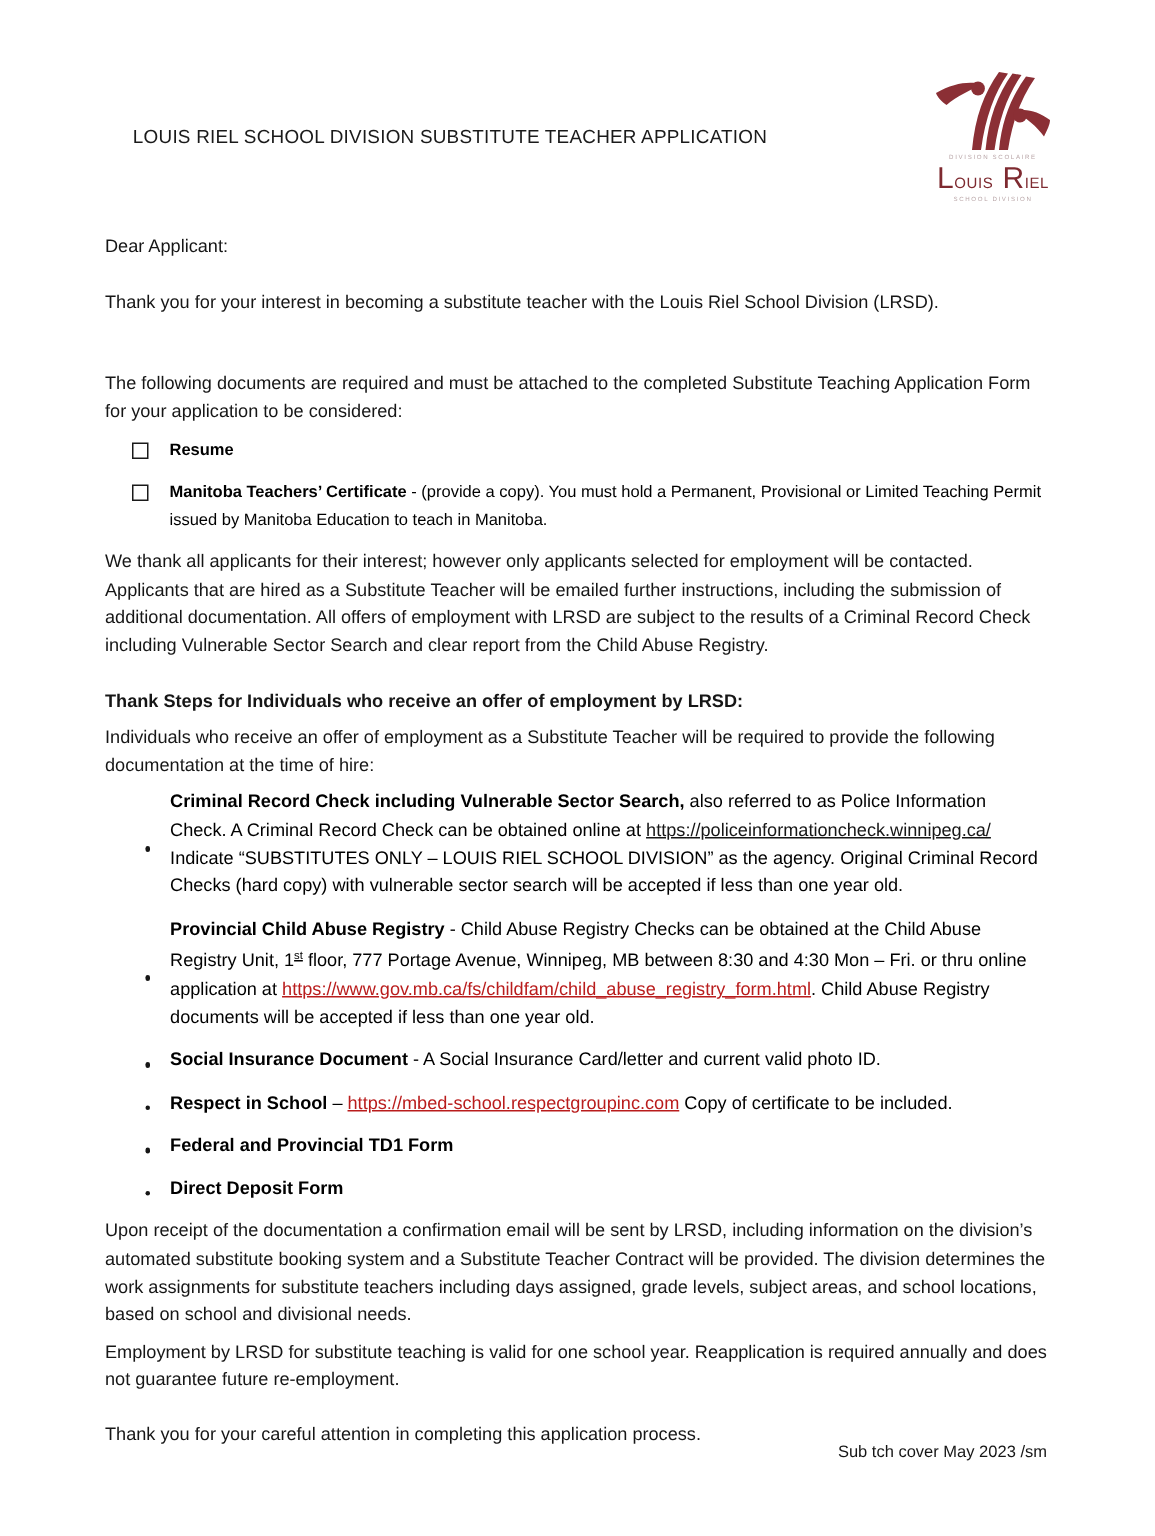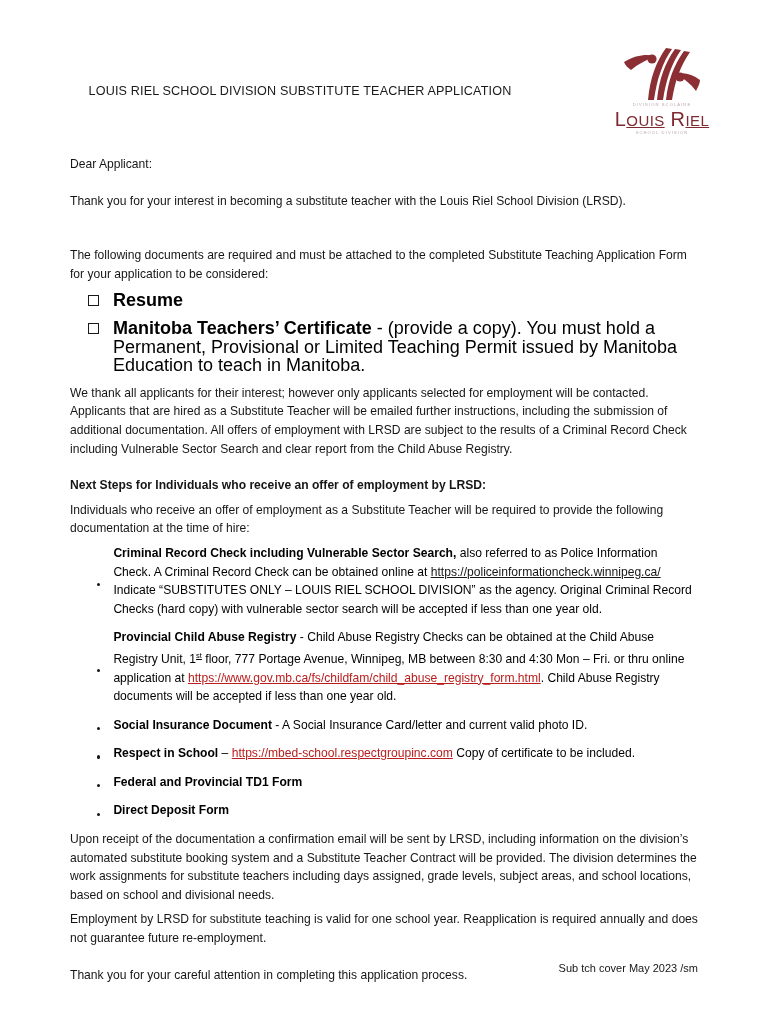--- a/index.html
+++ b/index.html
@@ -68,21 +68,21 @@
     position: absolute;
     left: 0; top: 62px;
     width: 108px;
     text-align: center;
     font-size: 20px;
     letter-spacing: 0.4px;
     color: #7e2a30;
     white-space: nowrap;
     font-weight: 400;
   }
-  .logo-word .lc { font-size: 15px; text-decoration: underline; }
+  .logo-word .lc { font-size: 10px; }
   .logo-tagline-bot {
     position: absolute;
     left: 0; top: 84px;
     width: 108px;
     text-align: center;
     font-size: 4.1px;
     letter-spacing: 1.1px;
     color: #b9a6a8;
     white-space: nowrap;
   }
@@ -112,21 +112,21 @@
     margin-bottom: 9px;
   }
   .check-box {
     flex: 0 0 auto;
     width: 9px; height: 9px;
     border: 1.6px solid #1a1a1a;
     margin: 4px 14px 0 18px;
   }
   .check-text {
     flex: 1 1 auto;
-    font-size: 18px;
+    font-size: 11px;
     line-height: 18.6px;
   }
 
   
   .bullet-list { margin: 6px 0 0 0; }
   .bullet-item {
     display: flex;
     align-items: center;
     margin-bottom: 10px;
   }
@@ -221,21 +221,21 @@
 
       <div class="check-item">
         <span class="check-box"></span>
         <span class="check-text"><span class="b">Manitoba Teachers’ Certificate</span><span> - (provide a copy).  You must hold a Permanent, Provisional or Limited Teaching Permit issued by Manitoba Education to teach in Manitoba.</span></span>
       </div>
     </div>
 
     <p>We thank all applicants for their interest; however only applicants selected for employment will be contacted. Applicants that are hired as a Substitute Teacher will be emailed further instructions, including the submission of additional documentation. All offers of employment with LRSD are subject to the results of a Criminal Record Check including Vulnerable Sector Search and clear report from the Child Abuse Registry.</p>
     <div class="gap-md"></div>
 
-    <p class="b">Next Steps for Individuals who receive an offer of employment by LRSD:</p>
+    <p class="b">Thank Steps for Individuals who receive an offer of employment by LRSD:</p>
     <div class="gap-xs"></div>
 
     <p>Individuals who receive an offer of employment as a Substitute Teacher will be required to provide the following documentation at the time of hire:</p>
 
     <div class="bullet-list">
 
       <div class="bullet-item">
         <span class="bullet-dot"></span>
         <span class="bullet-text"><span class="b">Criminal Record Check including Vulnerable Sector Search,</span><span> also referred to as Police Information Check. A Criminal Record Check can be obtained online at </span><span class="link-plain">https://policeinformationcheck.winnipeg.ca/</span><span> Indicate “SUBSTITUTES ONLY – LOUIS RIEL SCHOOL DIVISION” as the agency. Original Criminal Record Checks (hard copy) with vulnerable sector search will be accepted if less than one year old.</span></span>
       </div>

